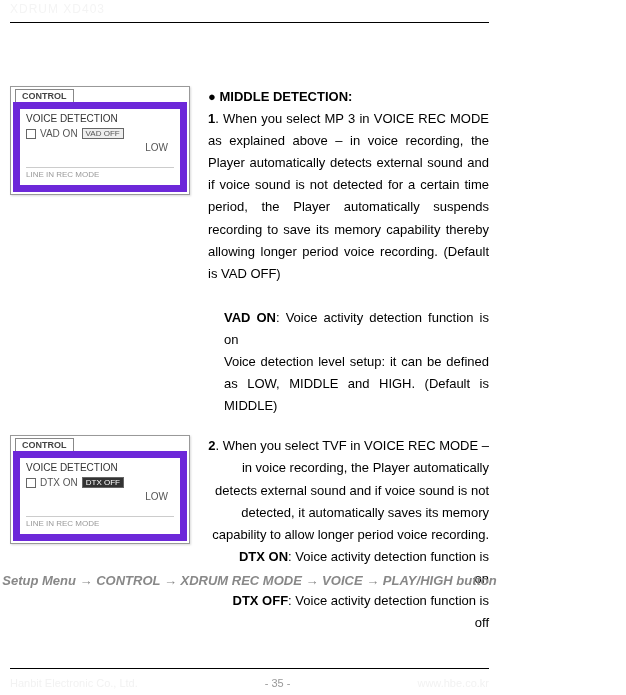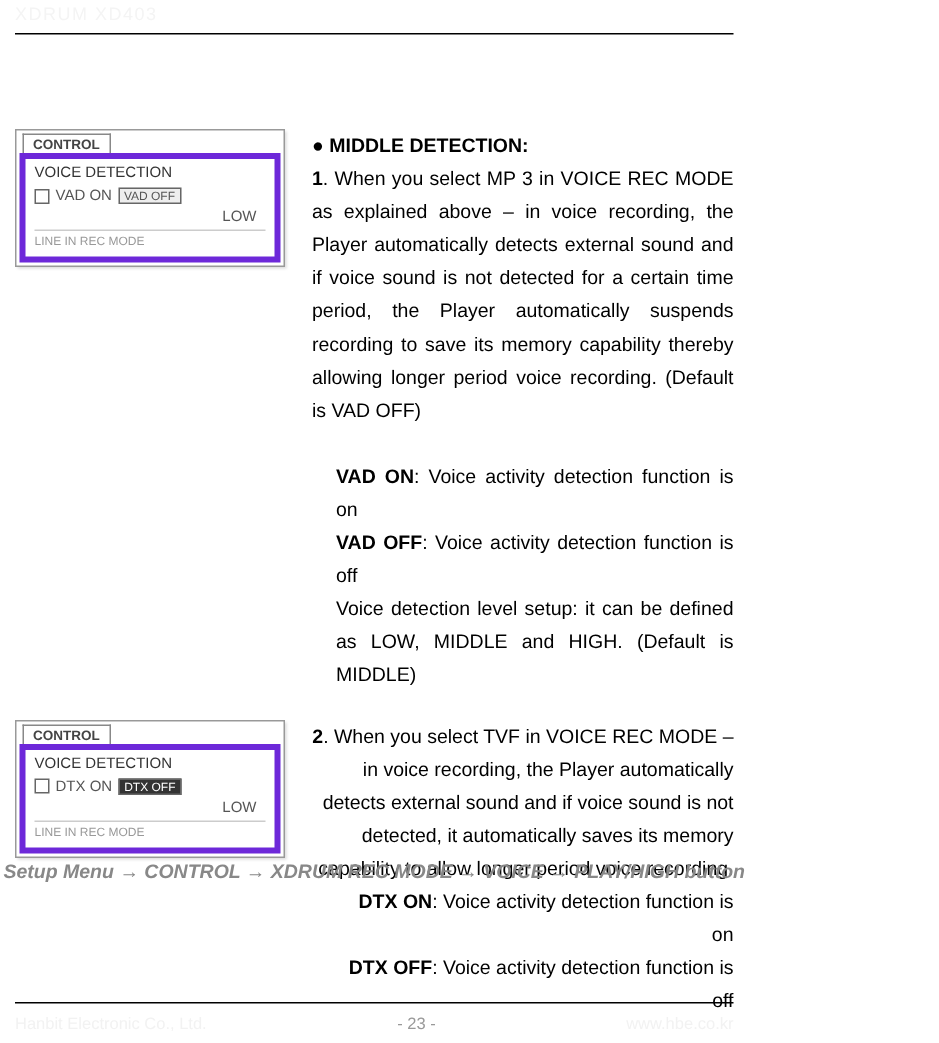--- a/index.html
+++ b/index.html
@@ -66,21 +66,21 @@
     border: 1px solid #888;
     border-bottom: none;
     padding: 1px 6px;
     background: #fff;
     font-weight: bold;
     font-size: 9px;
     color: #444;
     margin-left: 2px;
   }
   .shot .panel {
-    border: 4px solid #6d28d9;
+    border: 7px solid #6d28d9;
     background: #fff;
     padding: 4px 6px 6px 6px;
   }
   .shot .panel .title {
     font-size: 10px;
     color: #333;
     margin-bottom: 4px;
   }
   .shot .panel .line {
     display: flex;
@@ -99,21 +99,21 @@
     font-size: 8px;
     background: #eee;
   }
   .btn.dark {
     background: #333; color: #fff;
   }
   .sub {
     font-size: 8px; color: #999;
     border-top: 1px solid #ccc;
     padding-top: 2px;
-    margin-top: 3px;
+    margin-top: 14px;
   }
   .spacer { height: 22px; }
   .heading {
     font-weight: bold;
   }
   .bullet {
     font-weight: bold;
   }
   .num {
     font-weight: bold;
@@ -189,23 +189,20 @@
           <span class="bullet">●</span>
           <span class="heading">MIDDLE DETECTION:</span>
         </div>
         <div>
           <span class="num">1</span><span>. When you select MP 3 in VOICE REC MODE as explained above – in voice recording, the Player automatically detects external sound and if voice sound is not detected for a certain time period, the Player automatically suspends recording to save its memory capability thereby allowing longer period voice recording. (Default is VAD OFF)</span>
         </div>
         <div class="spacer"></div>
         <div class="indent1">
           <span class="heading">VAD ON</span><span>: Voice activity detection function is on</span>
         </div>
-        <div class="indent1">
-          <span class="heading">VAD OFF</span><span>: Voice activity detection function is off</span>
-        </div>
         <div class="indent1">Voice detection level setup: it can be defined as LOW, MIDDLE and HIGH. (Default is MIDDLE)</div>
       </div>
     </div>
 
     <div style="height:18px"></div>
 
     <div class="row">
       <div class="screenshot">
         <div class="shot">
           <span class="tab">CONTROL</span>
@@ -247,17 +244,17 @@
     <span>XDRUM REC MODE</span>
     <span class="arrow">→</span>
     <span>VOICE</span>
     <span class="arrow">→</span>
     <span>PLAY/HIGH button</span>
   </div>
 
   <div class="hr-bottom"></div>
   <div class="footer">
     <span>Hanbit Electronic Co., Ltd.</span>
-    <span class="center">- 23 -</span>
+    <span class="center">- 35 -</span>
     <span>www.hbe.co.kr</span>
   </div>
 
 </div>
 
 </body></html>

